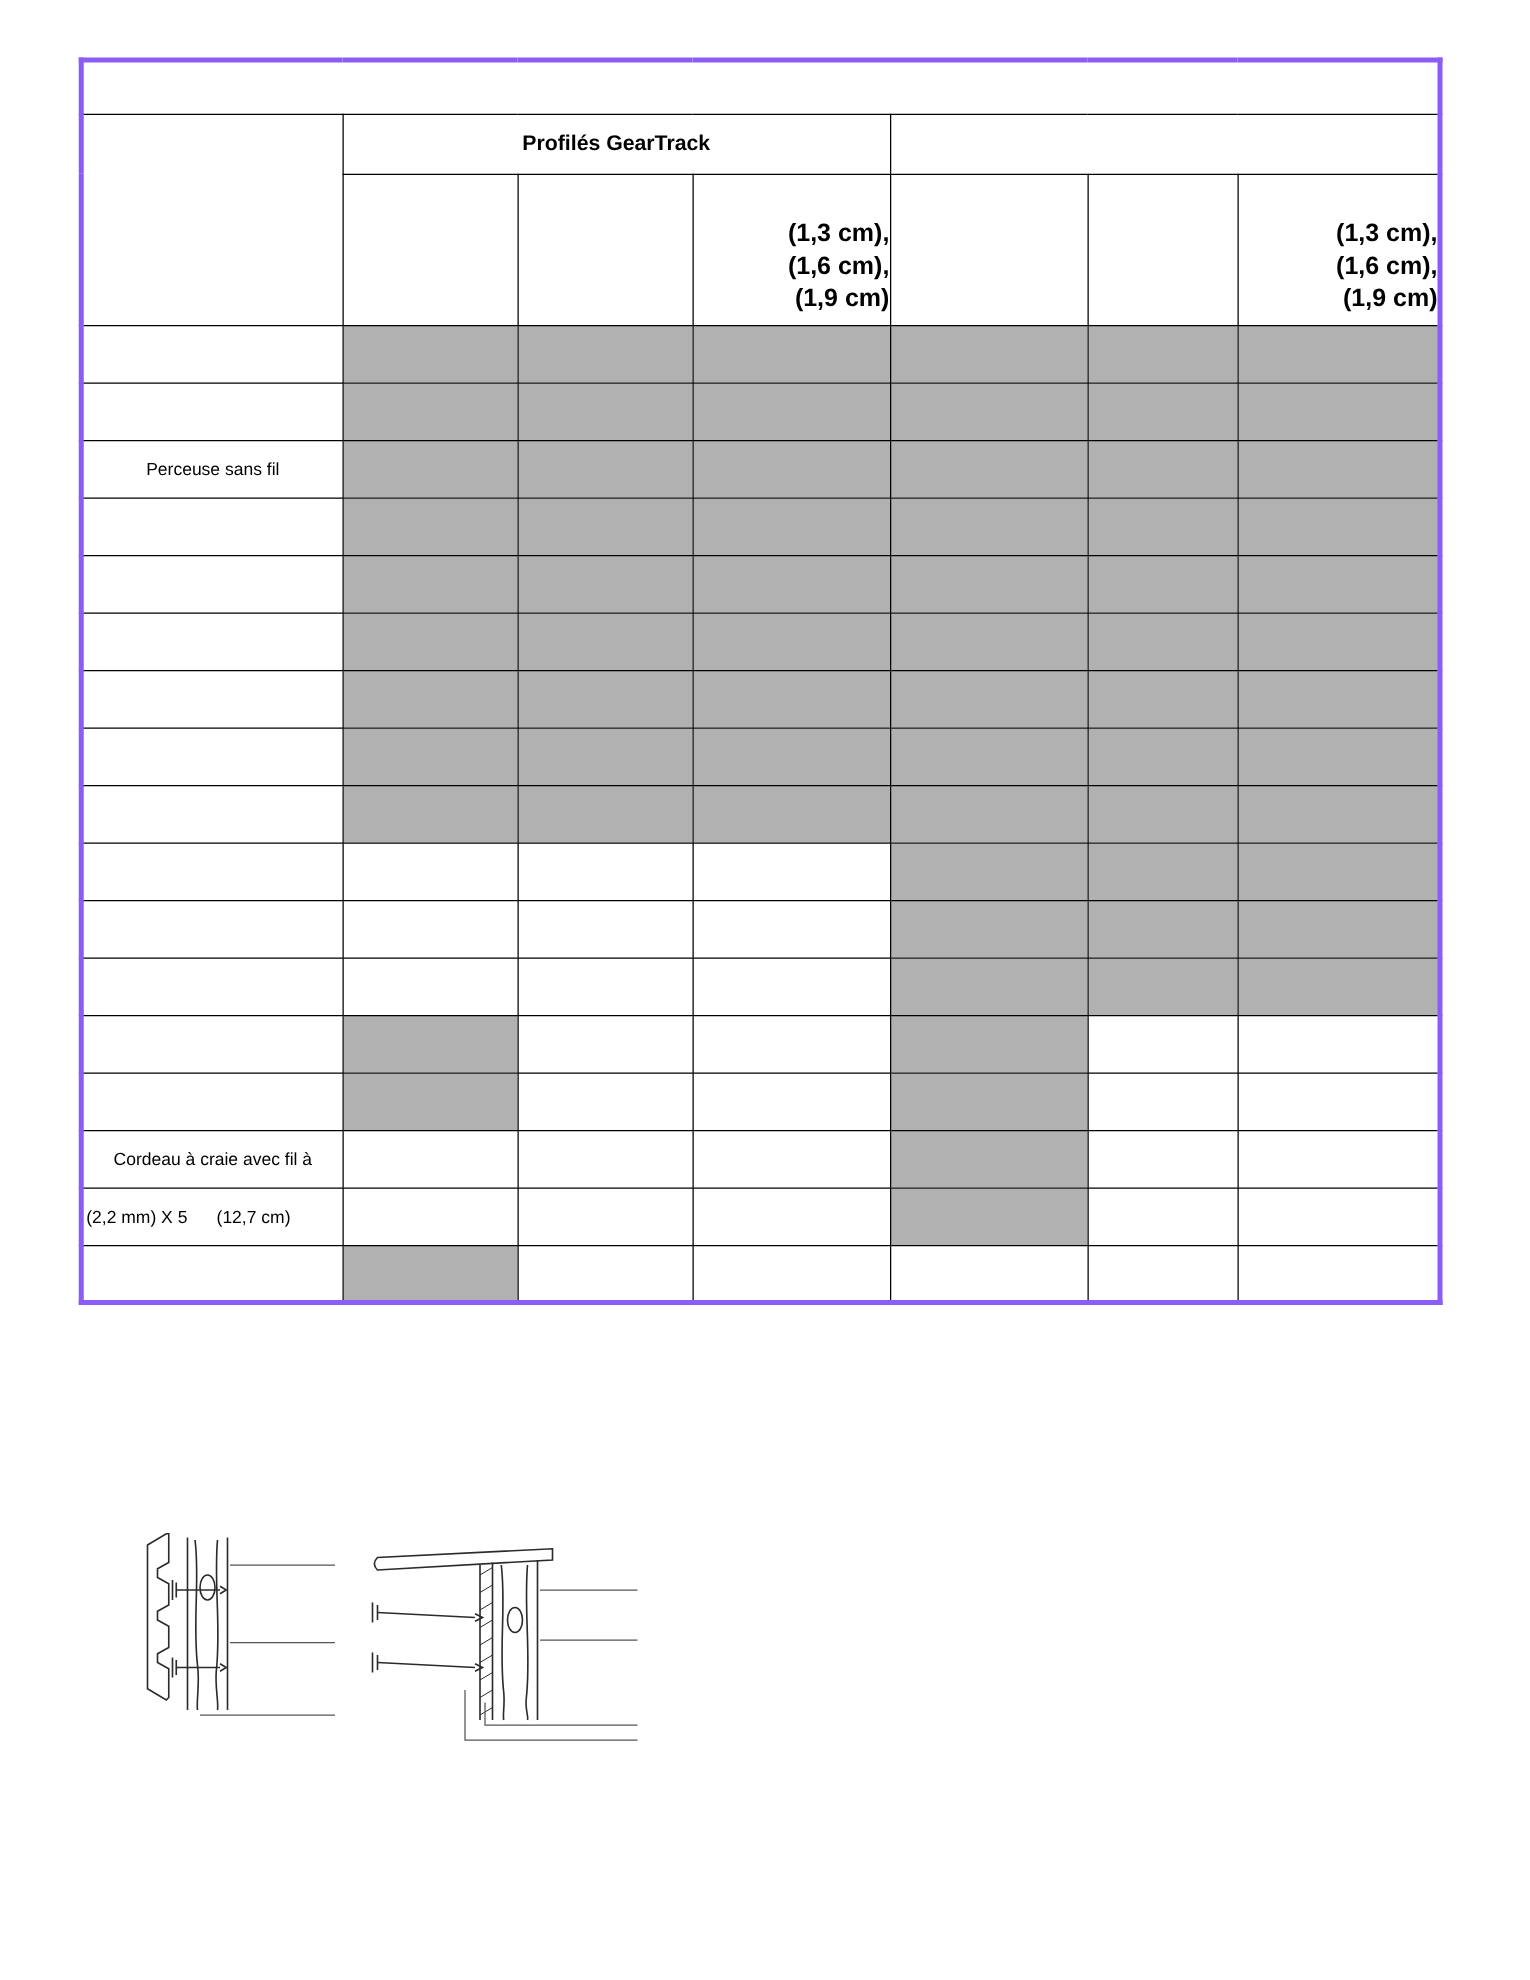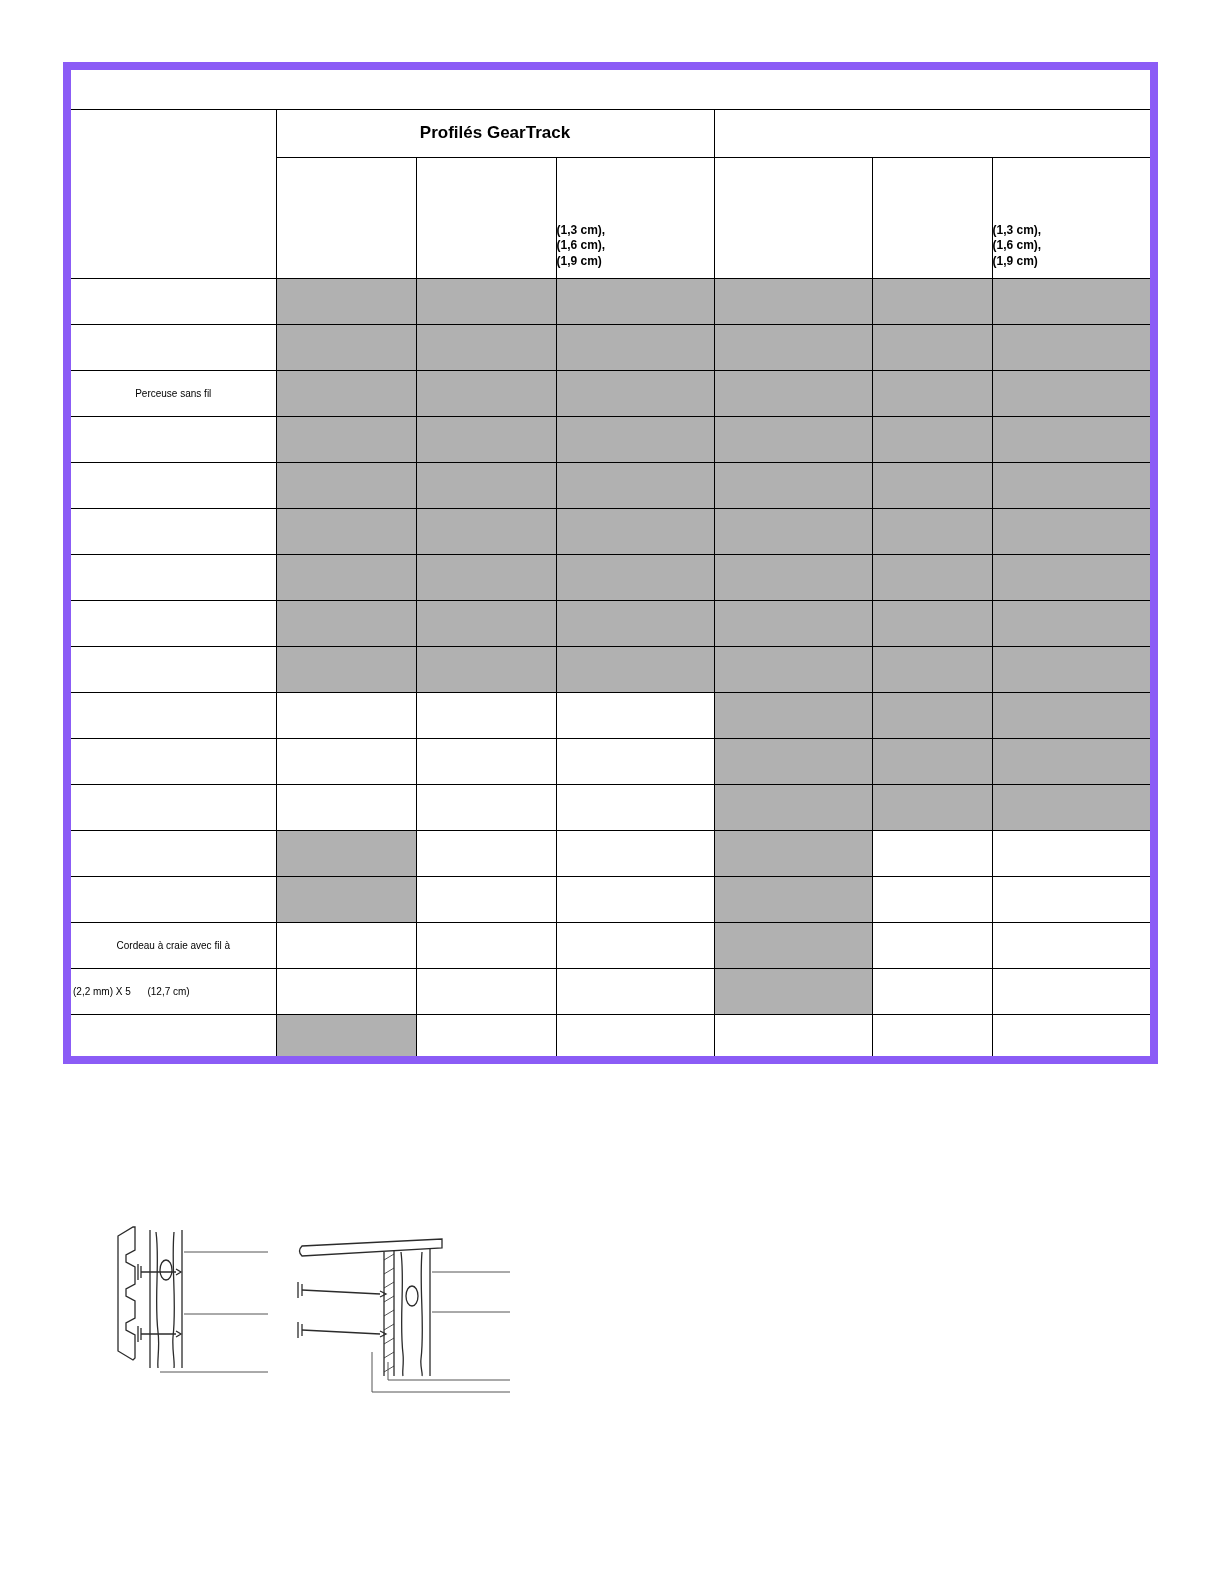--- a/index.html
+++ b/index.html
@@ -4,45 +4,45 @@
 <style>
   * { margin: 0; padding: 0; box-sizing: border-box; }
   html, body { width: 1224px; height: 1584px; background: #ffffff; }
   body { font-family: "Liberation Sans", sans-serif; color: #000; position: relative; }
 
   .page { position: absolute; inset: 0; background: #fff; }
 
   table.main-table {
     position: absolute;
     left: 63px;
-    top: 62px;
+    top: 46px;
     border-collapse: collapse;
     table-layout: fixed;
-    border: 8px solid #8b5cf6;
+    border: 4px solid #8b5cf6;
   }
   table.main-table td { border: 1px solid #000; overflow: hidden; }
 
   tr.h-top td { height: 43px; background: #fff; }
   tr.h-group td { height: 48px; vertical-align: middle; }
   .group-cell { text-align: center; font-weight: bold; font-size: 17px; }
   tr.h-cols td {
     height: 121px;
     vertical-align: bottom;
-    text-align: left;
+    text-align: right;
     font-weight: bold;
-    font-size: 12px;
+    font-size: 20px;
     line-height: 1.3;
     padding-bottom: 8px;
   }
   tbody td { height: 46px; }
 
   .label-cell {
     text-align: center;
     vertical-align: middle;
-    font-size: 10px;
+    font-size: 14px;
     padding: 0 3px;
     background: #fff;
   }
   .label-cell.left { text-align: left; white-space: pre; padding-left: 2px; }
   .data-cell { background: #fff; }
   .data-cell.shaded { background: var(--shade, #b1b1b1); }
 
   .diagram { position: absolute; }
   .diagram-left { left: 100px; top: 1222px; }
   .diagram-right { left: 292px; top: 1234px; }

